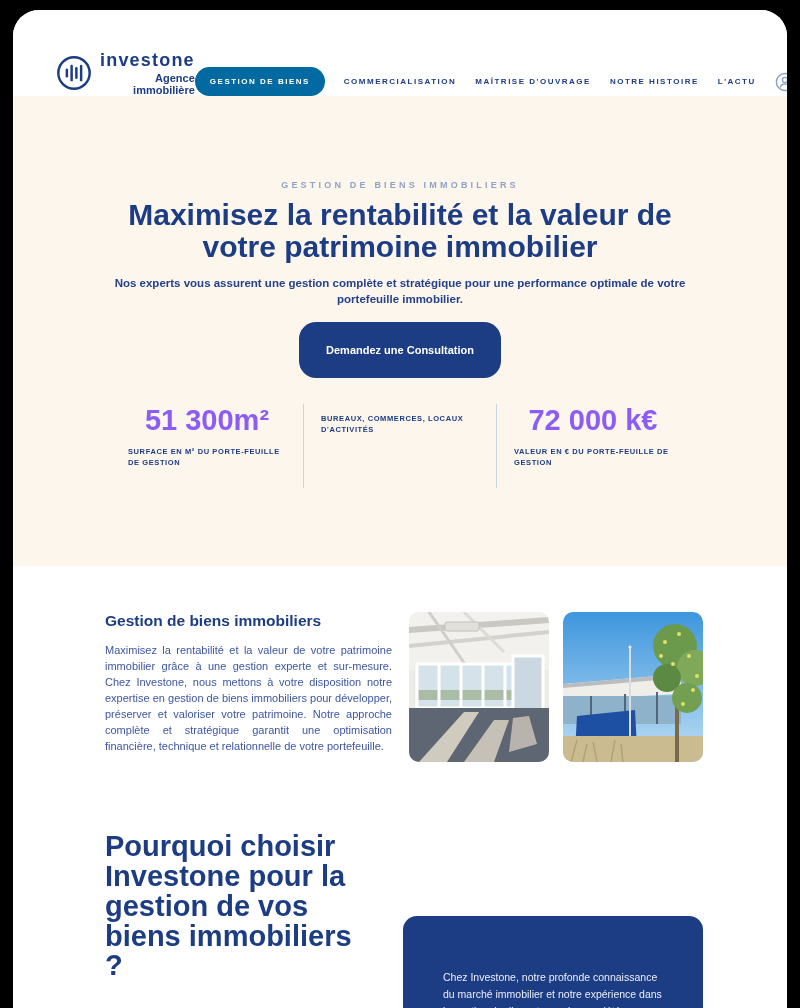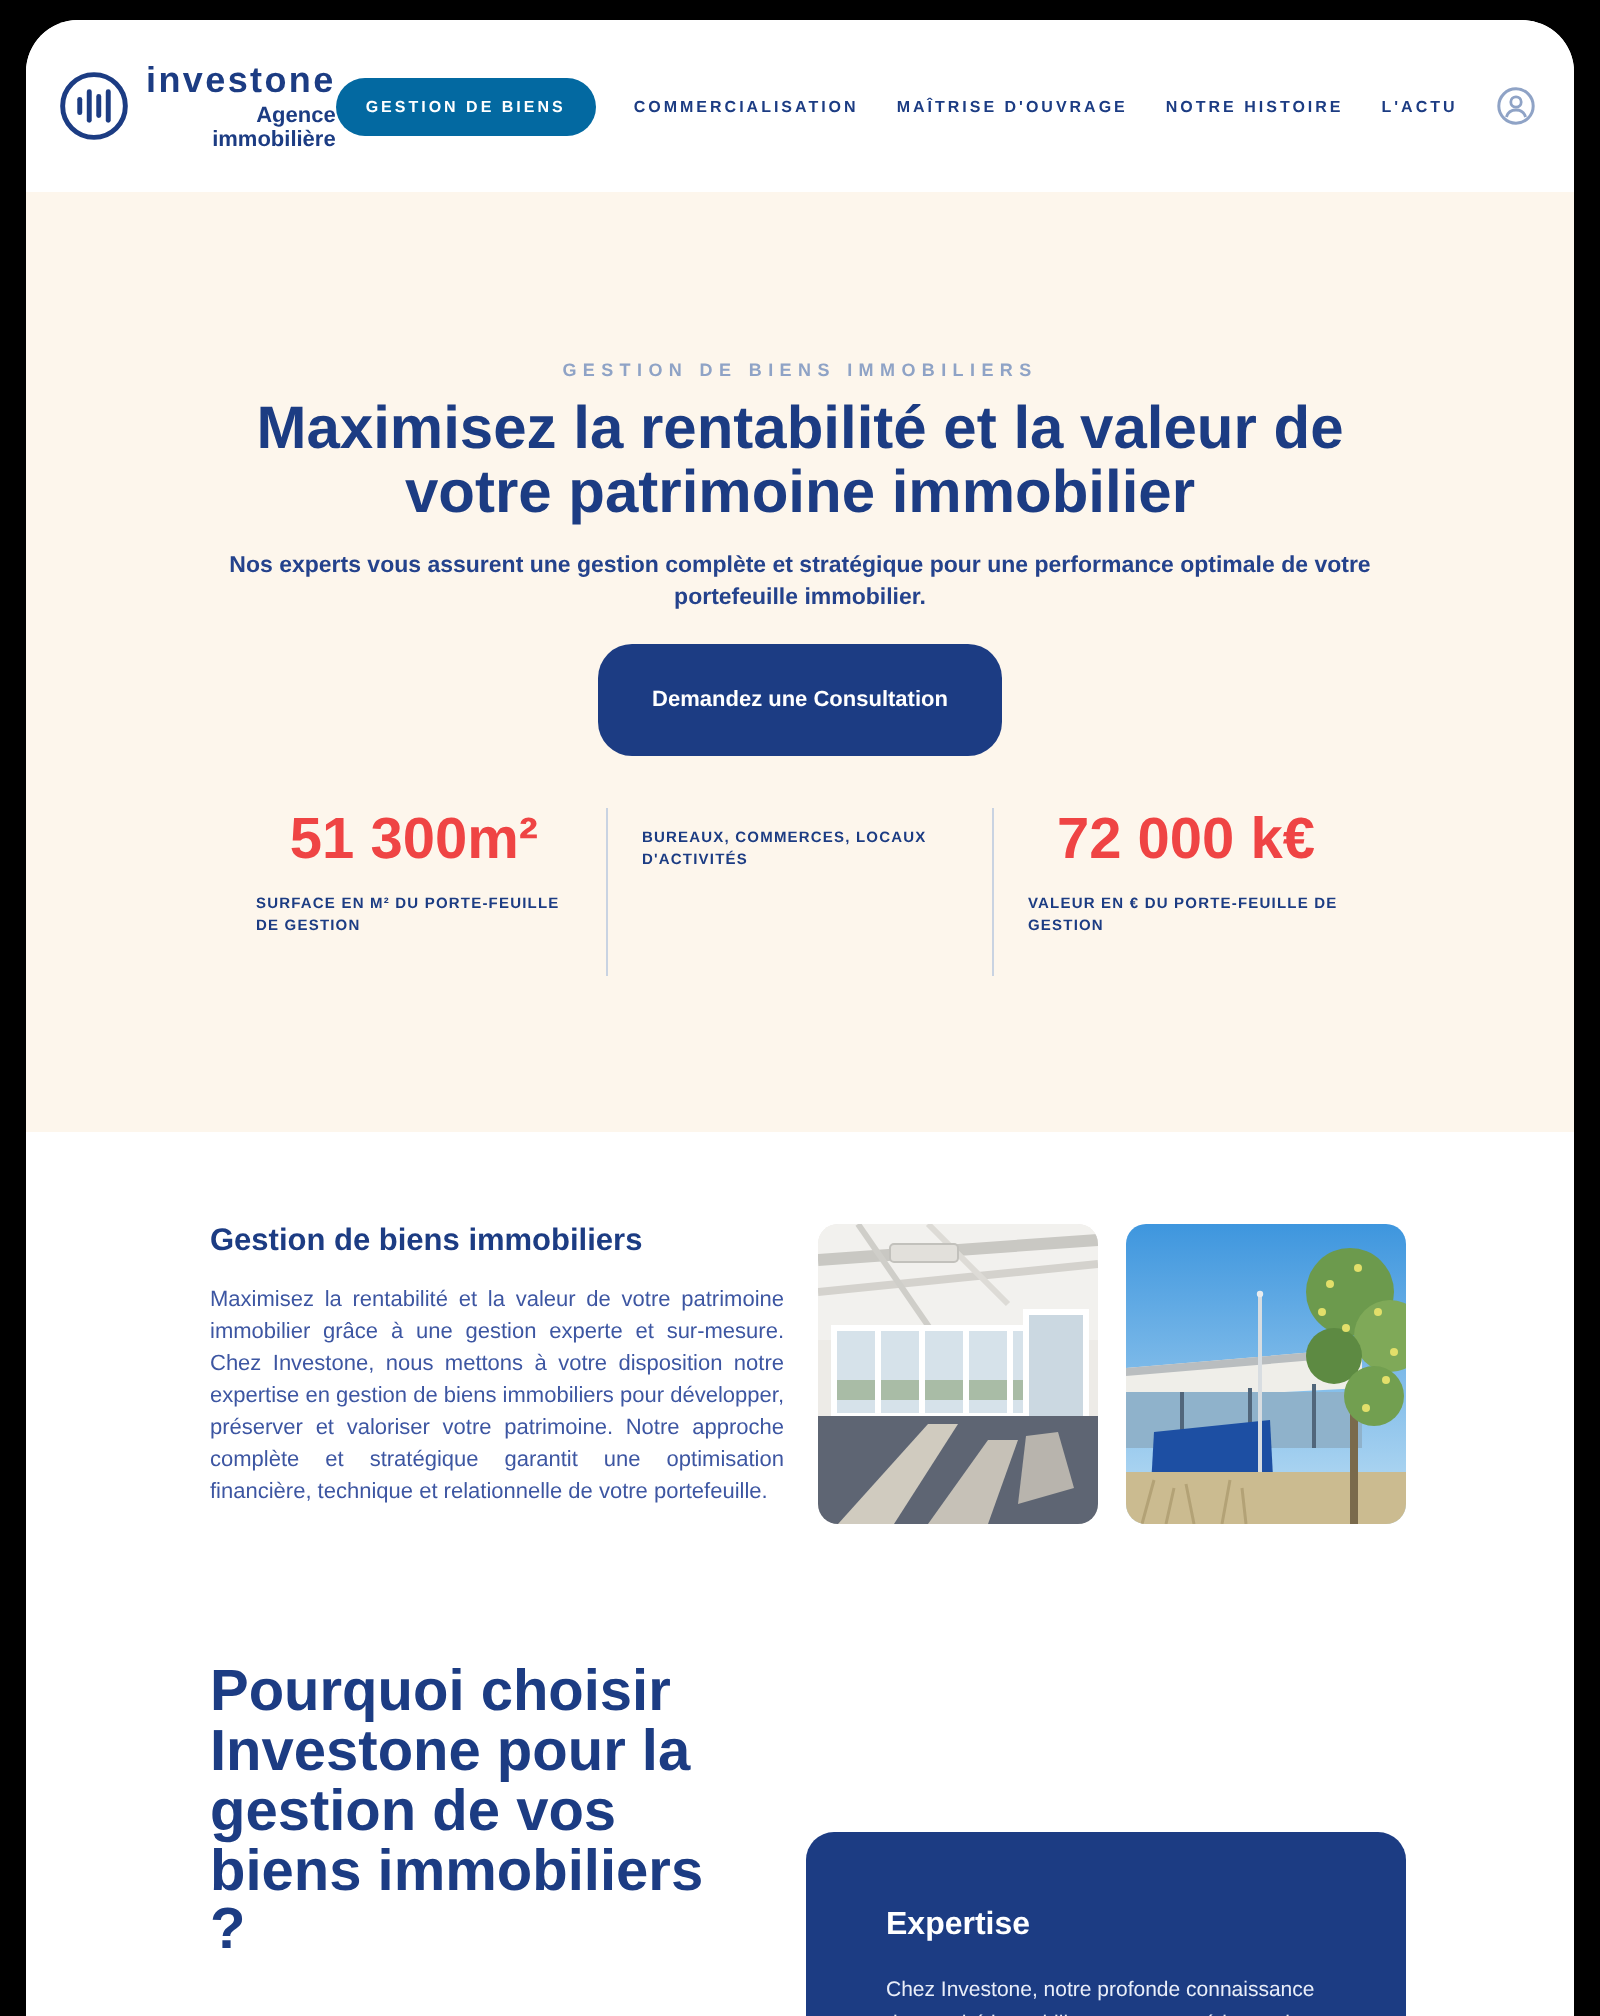--- a/index.html
+++ b/index.html
@@ -3,21 +3,21 @@
 <meta charset="utf-8">
 <style>
   * { margin:0; padding:0; box-sizing:border-box; }
   html,body { width:800px; height:1008px; background:#000; overflow:hidden;
               font-family:"Liberation Sans","DejaVu Sans",sans-serif; }
 
   .page { position:absolute; left:13px; top:10px; width:774px; height:998px;
           background:#fff; border-radius:26px 26px 0 0; overflow:hidden; }
 
   
-  .header { display:flex; align-items:center; height:86px; padding:0 28px 0 15px; background:#fff; }
+  .header { display:flex; align-items:flex-end; height:86px; padding:0 28px 0 42px; background:#fff; }
   .logo { display:flex; align-items:center; gap:7px; cursor:pointer; }
   .logo-icon svg { display:block; }
   .brand-txt { display:flex; flex-direction:column; }
   .brand-name { font-size:18px; font-weight:700; color:#1C3C83; letter-spacing:1.2px; }
   .brand-tagline { font-size:11px; font-weight:700; color:#1C3C83; text-align:right; margin-top:1px; }
 
   .nav { margin-left:auto; display:flex; align-items:center; gap:19px; }
   .nav-item { font-size:8px; font-weight:700; letter-spacing:1.5px; color:#1C3C83;
               cursor:pointer; white-space:nowrap; }
   .nav-item.active { background:#0369a1; color:#fff; padding:10px 15px; border-radius:16px; }
@@ -29,21 +29,21 @@
   .hero-title { font-size:30px; line-height:1.06; font-weight:800; color:#1C3C83;
                 max-width:620px; margin:9px auto 0; }
   .hero-sub { font-size:11.5px; font-weight:600; color:#24428C; line-height:1.4;
               max-width:575px; margin:12px auto 0; }
   .cta { margin-top:15px; background:#1C3C83; color:#fff; border:none; cursor:pointer;
          font-size:11px; font-weight:700; padding:22px 27px; border-radius:17px;
          font-family:"Liberation Sans","DejaVu Sans",sans-serif; }
 
   .stats { display:flex; justify-content:center; align-items:flex-start; margin-top:26px; }
   .stat { width:178px; padding:0 10px; text-align:left; }
-  .stat-value { font-size:29px; font-weight:800; color:#ef4444; text-align:center; }
+  .stat-value { font-size:29px; font-weight:800; color:#8b5cf6; text-align:center; }
   .stat-label { font-size:7.5px; font-weight:700; letter-spacing:.6px; color:#1C3C83;
                 line-height:1.55; margin-top:9px; }
   .stat-divider { width:1px; height:84px; background:#C9D3E2; margin:0 7px; }
 
   
   .about { display:flex; align-items:flex-start; padding:46px 84px 0 92px; background:#fff; }
   .about-left { width:287px; }
   .about-h { font-size:15.5px; font-weight:800; color:#1C3C83; }
   .about-p { font-size:11px; color:#3D56A2; text-align:justify; line-height:1.45; margin-top:13px; }
   .photos { display:flex; gap:14px; margin-left:auto; }
@@ -192,18 +192,17 @@
           <circle cx="130" cy="78" r="2" fill="#E2DF6A"></circle>
             <circle cx="98" cy="44" r="2" fill="#E2DF6A"></circle>
         </svg>
       </div>
     </div>
   </div>
 
   <div class="why">
     <h2 class="why-h">Pourquoi choisir Investone pour la gestion de vos biens immobiliers ?</h2>
     <div class="card">
-      <div class="card-title">Expertise</div>
       <p class="card-body">Chez Investone, notre profonde connaissance du marché immobilier et notre expérience dans la gestion de divers types de propriétés nous permettent de fournir un service de gestion</p>
     </div>
   </div>
 
 </div>
 
 </body></html>

